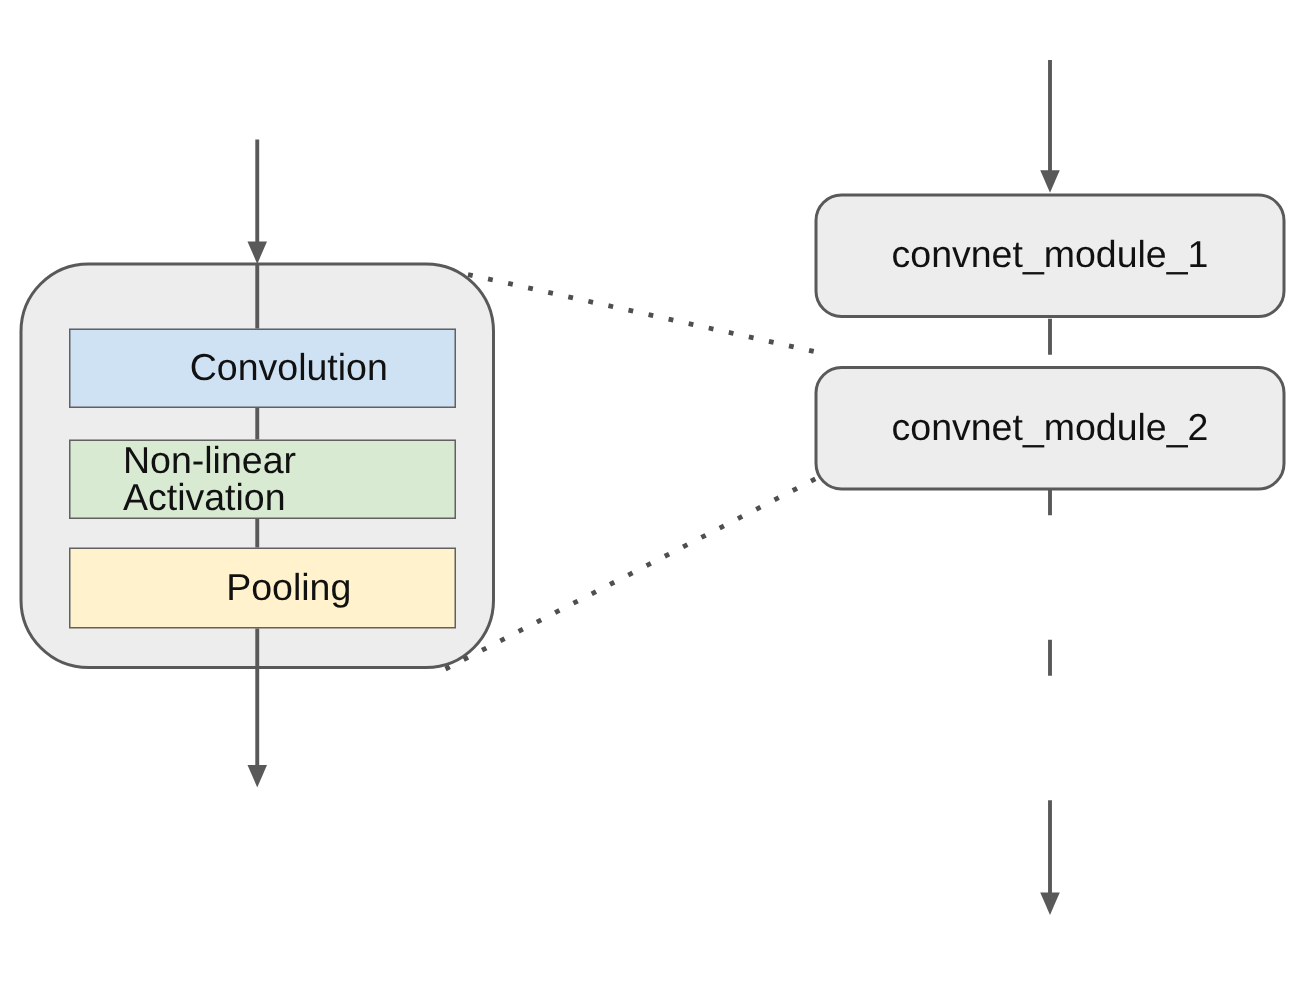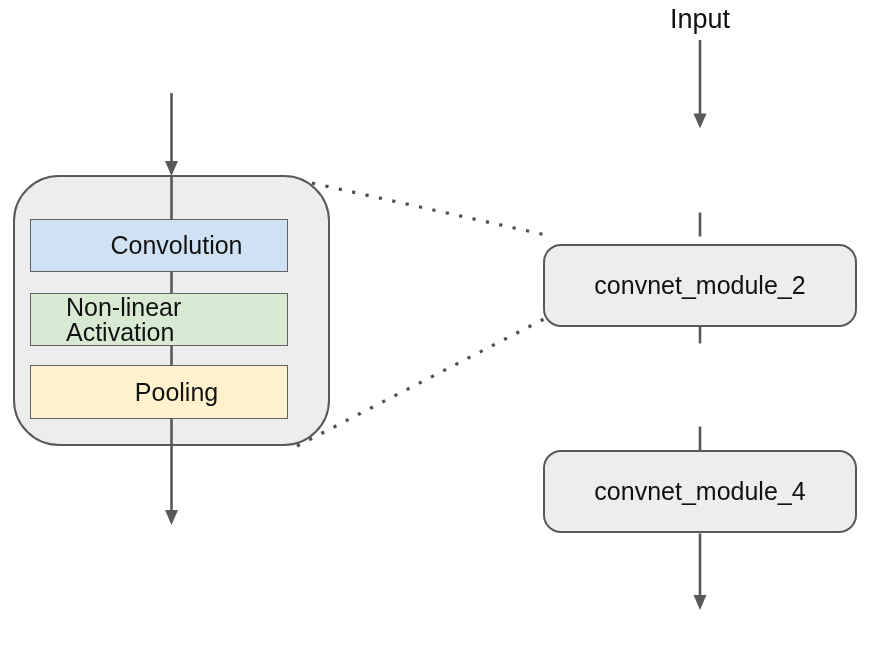--- a/index.html
+++ b/index.html
@@ -8,21 +8,21 @@
     font-family:"Liberation Sans",sans-serif;color:#111111;
   }
   .wires{position:absolute;left:0;top:0;z-index:2;}
   
   .detail-container{
     position:absolute;left:13px;top:175px;width:317px;height:271px;
     box-sizing:border-box;background:#ededed;border:2.6px solid #595959;border-radius:46px;
     z-index:1;
   }
   .step-box{
-    position:absolute;left:30px;width:258px;box-sizing:border-box;
+    position:absolute;left:46px;width:258px;box-sizing:border-box;
     border:1.5px solid #616161;display:flex;align-items:center;justify-content:center;
     font-size:25px;line-height:1;z-index:3;letter-spacing:0;padding-left:35px;
   }
   .step-blue{top:219px;height:53px;background:#cfe2f3;}
   .step-green{top:293px;height:53px;background:#d9ead3;}
   .step-yellow{top:365px;height:54px;background:#fff2cc;}
   
   .module-box{
     position:absolute;left:543px;width:314px;height:83px;box-sizing:border-box;
     background:#ededed;border:2.6px solid #595959;border-radius:18px;
@@ -79,23 +79,22 @@
   <div class="step-box step-blue">
     <span>Convolution</span>
   </div>
   <div class="step-box step-yellow">
     <span>Pooling</span>
   </div>
   <div class="step-box step-green">
     <span>Non-linear Activation</span>
   </div>
 
-  <div class="io-label io-input">Input</div>
 
+  <div class="module-box module-1">
+    <span>convnet_module_1</span>
+  </div>
   <div class="module-box module-2">
     <span>convnet_module_2</span>
-  </div>
-  <div class="module-box module-4">
-    <span>convnet_module_4</span>
   </div>
 
 
 </div>
 
 </body></html>

